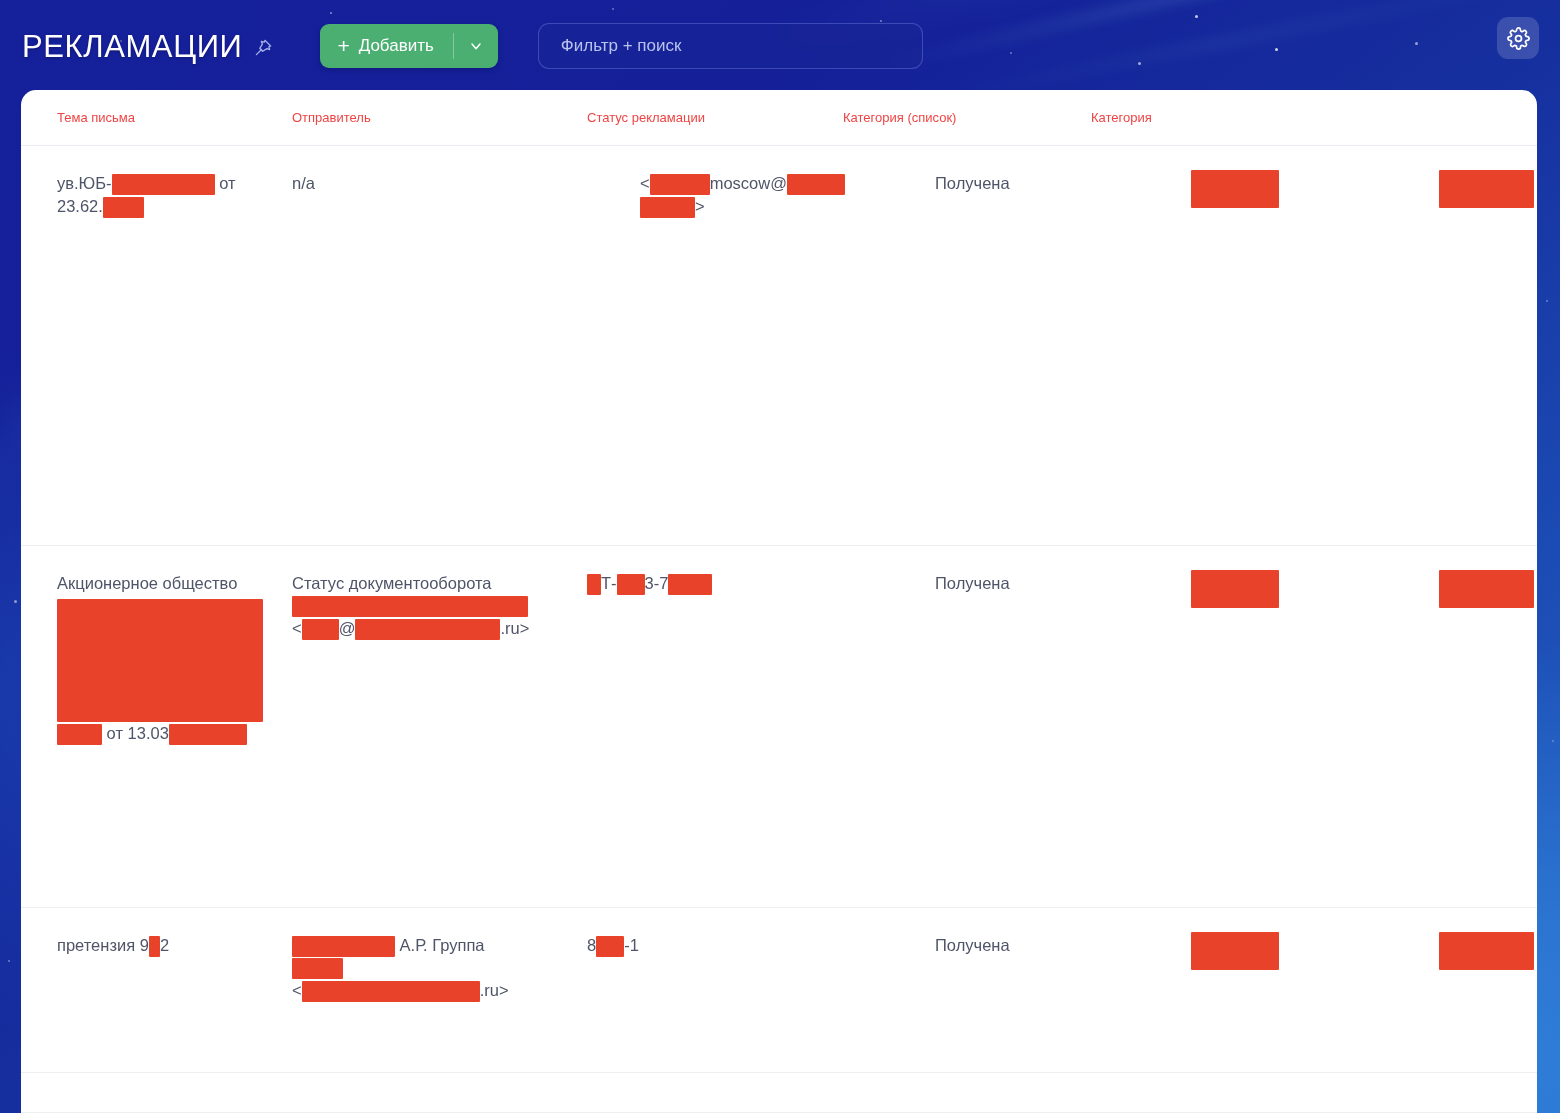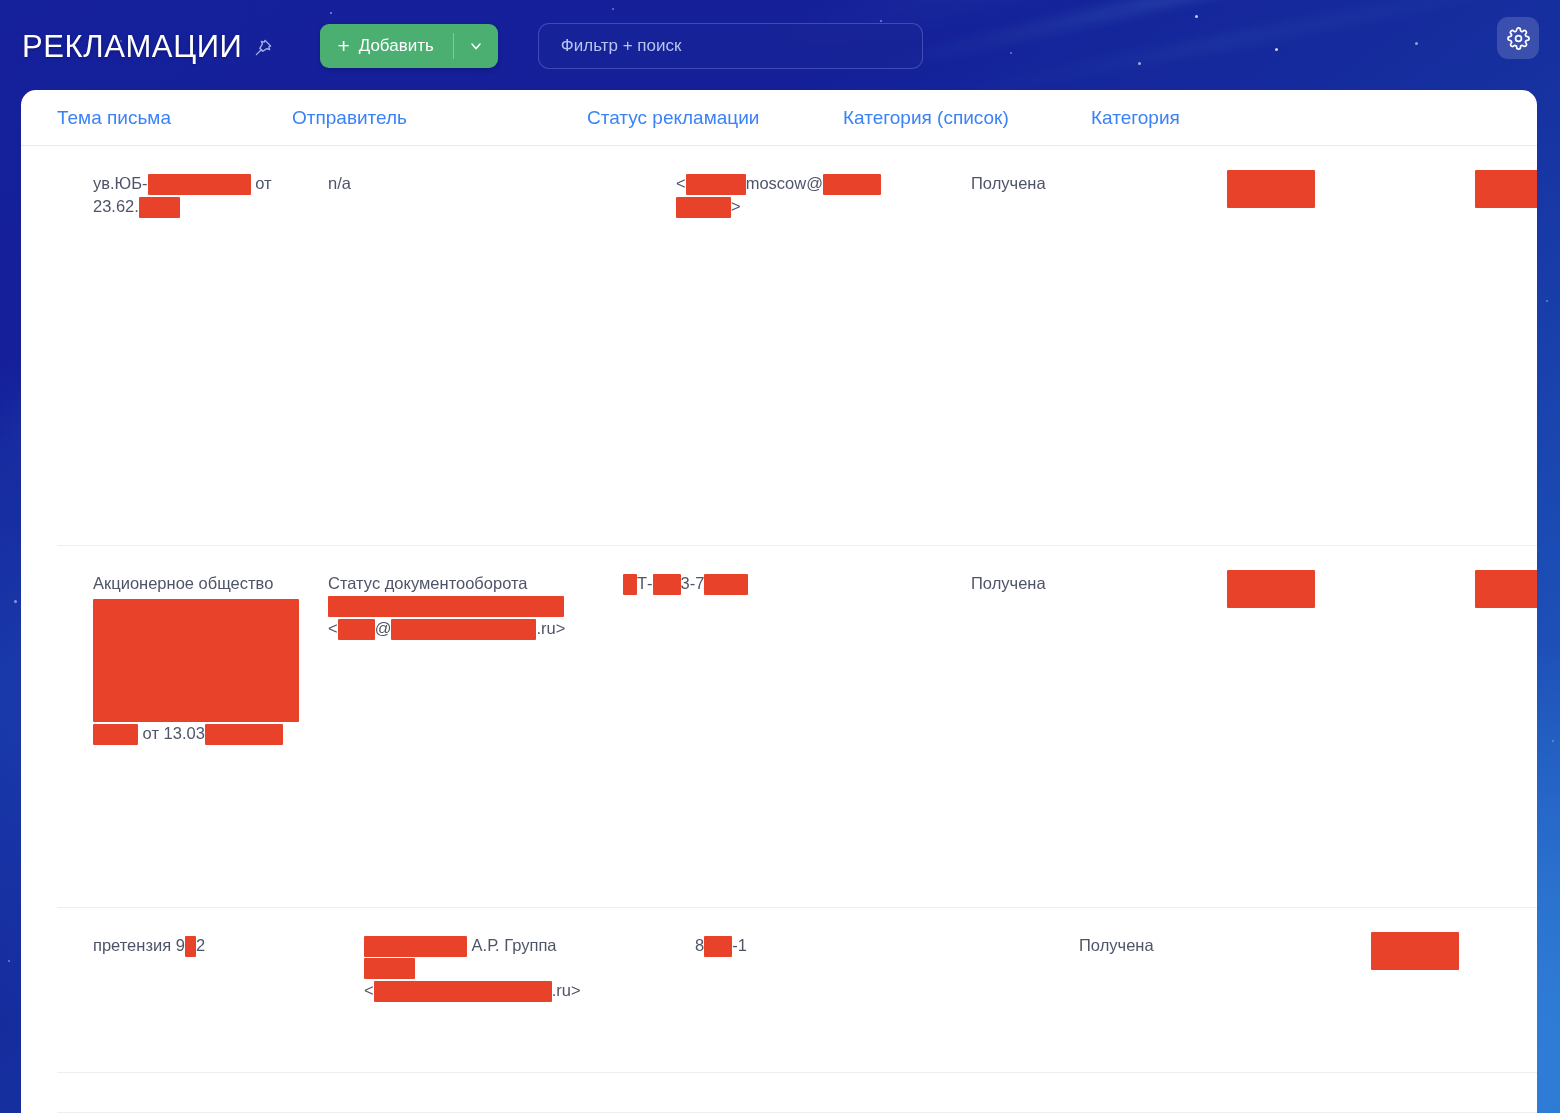--- a/index.html
+++ b/index.html
@@ -78,23 +78,23 @@
   #table-panel {
     position:absolute; left:21px; top:90px; width:1516px; height:1023px;
     background:#ffffff; border-top-left-radius:15px; border-top-right-radius:15px;
     z-index:2; overflow:hidden;
   }
   #table-head {
     display:flex; height:56px; align-items:center;
     border-bottom:1px solid #e9ebf0; padding-left:36px;
   }
   .th {
-    color:#3b82f6; font-size:19px; white-space:nowrap; flex:0 0 auto;
-  }
-  .row { display:flex; padding-left:36px; border-bottom:1px solid #eceef2;margin-left:36px; }
+    color:#ef4444; font-size:13px; white-space:nowrap; flex:0 0 auto;
+  }
+  .row { display:flex; padding-left:36px; border-bottom:1px solid #eceef2; }
   .cell { flex:0 0 auto; padding-top:26px; }
   .ctext {
     color:#4f5568; font-size:16.5px; line-height:22.5px;
   }
   .redact {
     display:inline-block; background:#e8432a; vertical-align:middle;
     border-radius:1px;
   }
   .rb { display:block; background:#e8432a; border-radius:1px; }
 
@@ -245,21 +245,21 @@
 
     <div class="cell c4">
       <span class="rb" style="width:88px;height:38px;margin-top:-2px;"></span>
     </div>
 
     <div class="cell c5">
       <span class="rb" style="width:95px;height:38px;margin-top:-2px;"></span>
     </div>
   </div>
 
-  <div class="row" style="height:165px;gap:36px;">
+  <div class="row" style="height:165px;">
     <div class="cell c0">
       <div class="ctext">
         <span>претензия 9</span><span class="redact" style="width:11px;height:21px;"></span><span>2</span>
       </div>
     </div>
 
     <div class="cell c1">
       <div class="ctext">
         <span class="redact" style="width:103px;height:21px;"></span><span> А.Р. Группа</span>
         <span class="rb" style="width:51px;height:21px;margin-top:1px;"></span>

